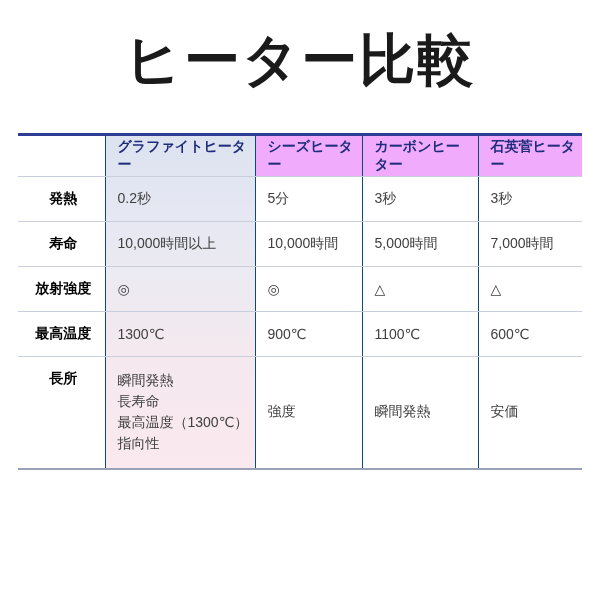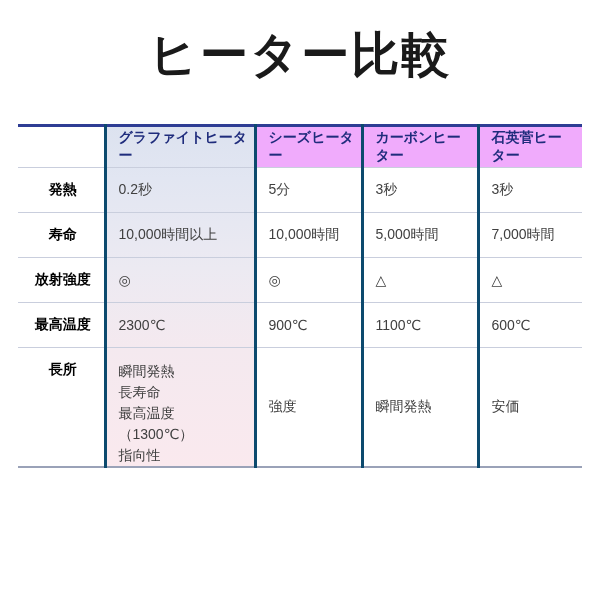--- a/index.html
+++ b/index.html
@@ -5,21 +5,21 @@
   * { box-sizing: border-box; }
   html, body {
     margin: 0; padding: 0;
     width: 600px; height: 600px;
     background: #ffffff;
     font-family: "Liberation Sans", "DejaVu Sans", sans-serif;
   }
   .page-title {
     margin-top: 26px;
     text-align: center;
-    font-size: 48px;
+    font-size: 56px;
     font-weight: bold;
     color: #1a1a1a;
     letter-spacing: 2px;
     line-height: 1.2;
   }
   .table-wrap {
     position: relative;
     width: 564px;
     margin: 40px 18px 0 18px;
   }
@@ -50,21 +50,21 @@
   }
   tr.header-row th { height: 42px; font-weight: bold; color: #1f2c7c; }
   th.colhead { background: #f0abfc; }
   th.colhead.graphite { background: transparent; }
   td.rowlabel { font-weight: bold; color: #000000; padding-left: 10px; text-align: center; }
   td.value { color: #404040; font-weight: normal; }
   tr.data-row td { height: 45px; }
   tr.last-row td { height: 112px; }
   tr.last-row td.rowlabel,
   tr.last-row td.graphite { vertical-align: top; padding-top: 13px; }
-  .vline { border-left: 3px solid #0c4a6e; }
+  .vline { border-left: 1px solid #0c4a6e; }
   .multiline { white-space: pre-line; line-height: 1.5; }
 </style>
 </head>
 <body>
 
 <div class="page-title">ヒーター比較</div>
 
 <div class="table-wrap">
   <div class="graphite-grad"></div>
   <table class="compare">
@@ -105,21 +105,21 @@
     <tr class="data-row">
       <td class="rowlabel">放射強度</td>
       <td class="value graphite vline">◎</td>
       <td class="value vline">◎</td>
       <td class="value vline">△</td>
       <td class="value vline">△</td>
     </tr>
 
     <tr class="data-row">
       <td class="rowlabel">最高温度</td>
-      <td class="value graphite vline">2300℃</td>
+      <td class="value graphite vline">1300℃</td>
       <td class="value vline">900℃</td>
       <td class="value vline">1100℃</td>
       <td class="value vline">600℃</td>
     </tr>
 
     <tr class="last-row">
       <td class="rowlabel">長所</td>
       <td class="value graphite vline multiline">瞬間発熱
 長寿命
 最高温度（1300℃）

